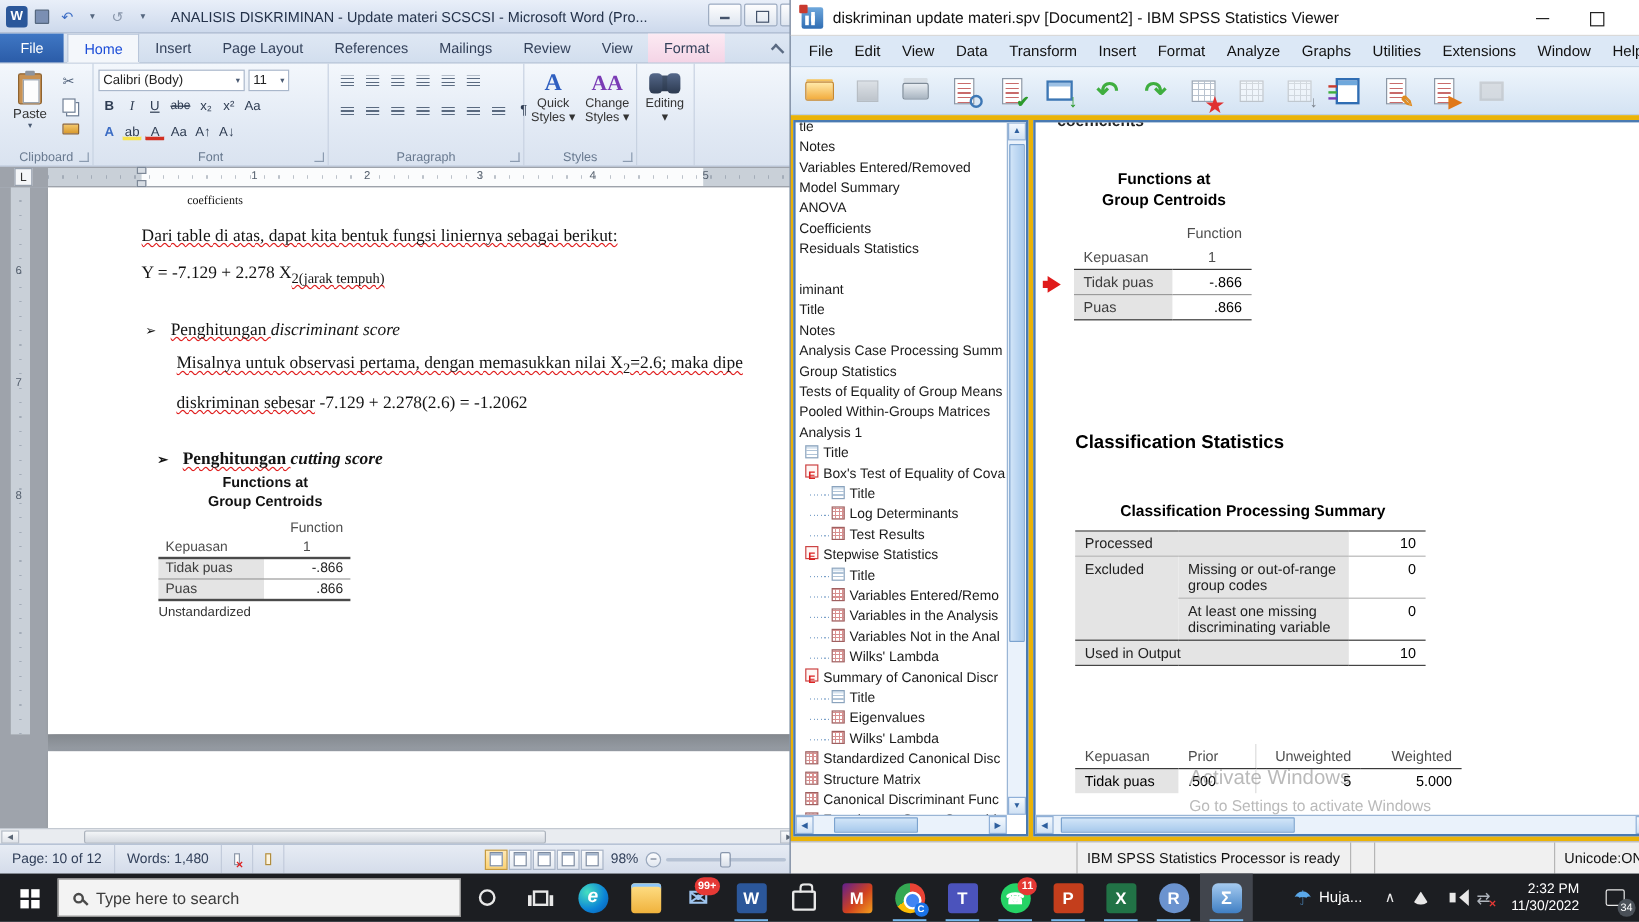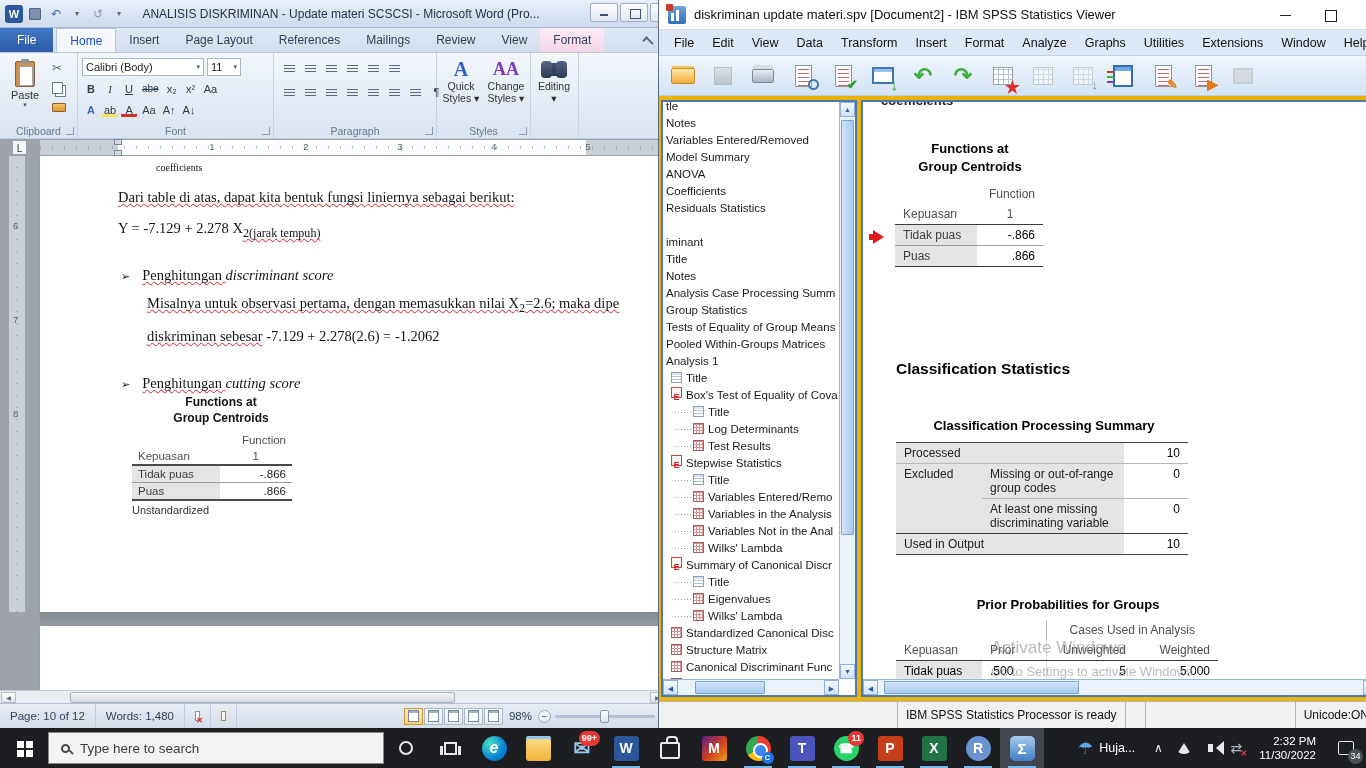--- a/index.html
+++ b/index.html
@@ -505,21 +505,21 @@
       </div>
 
       <div class="page p1">
         <div class="dtext">
           <div class="dline cap" style="top:6px;left:38px;">coefficients</div>
           <div class="dline" style="top:33px;"><span class="sp">Dari table di atas, dapat kita bentuk fungsi liniernya sebagai berikut:</span></div>
           <div class="dline" style="top:64px;"><span>Y = -7.129 + 2.278 X</span><sub class="sp">2(jarak tempuh)</sub></div>
           <div class="dline" style="top:111px;left:3px;"><span class="bullet">➢</span><span class="sp">Penghitungan </span><span class="ital">discriminant score</span></div>
           <div class="dline" style="top:139px;left:29px;width:519px;overflow:hidden;"><span class="sp">Misalnya untuk observasi pertama, dengan memasukkan nilai X</span><sub>2</sub><span class="sp">=2.6; maka dipe</span></div>
           <div class="dline" style="top:172px;left:29px;"><span class="sp">diskriminan sebesar</span><span> -7.129 + 2.278(2.6) = -1.2062</span></div>
-          <div class="dline" style="top:219px;left:3px;"><span class="bullet">➢</span><span class="sp">Penghitungan </span><span class="ital">cutting score</span></div>
+          <div class="dline" style="top:219px;left:13px;font-weight:bold;"><span class="bullet">➢</span><span class="sp">Penghitungan </span><span class="ital">cutting score</span></div>
           <div class="wtbl">
             <div class="tt">Functions at</div>
             <div class="tt">Group Centroids</div>
             <table>
               <tbody>
                   <tr class="hdr">
                     <td></td>
                     <td class="fnc">Function</td>
                   </tr>
               <tr class="hdr2">
@@ -781,28 +781,22 @@
                 <td class="lab w2 t">At least one missing discriminating variable</td>
                 <td class="w3 t">0</td>
               </tr>
           <tr>
                 <td class="lab w1 bt" colspan="2">Used in Output</td>
                 <td class="w3 bt">10</td>
               </tr>
         </tbody>
           </table>
 
-        <div class="prior-title">Prior Probabilities for Groups</div>
         <table class="spvt prior">
           <tbody>
-              <tr class="h">
-                <td class="pc1"></td>
-                <td class="pc2"></td>
-                <td class="cases" colspan="2">Cases Used in Analysis</td>
-              </tr>
           <tr class="h2">
                 <td class="pc1">Kepuasan</td>
                 <td class="pc2">Prior</td>
                 <td class="pc3 cl">Unweighted</td>
                 <td class="pc4">Weighted</td>
               </tr>
           <tr>
                 <td class="pc1 lab">Tidak puas</td>
                 <td class="pc2">.500</td>
                 <td class="pc3 cl">5</td>

